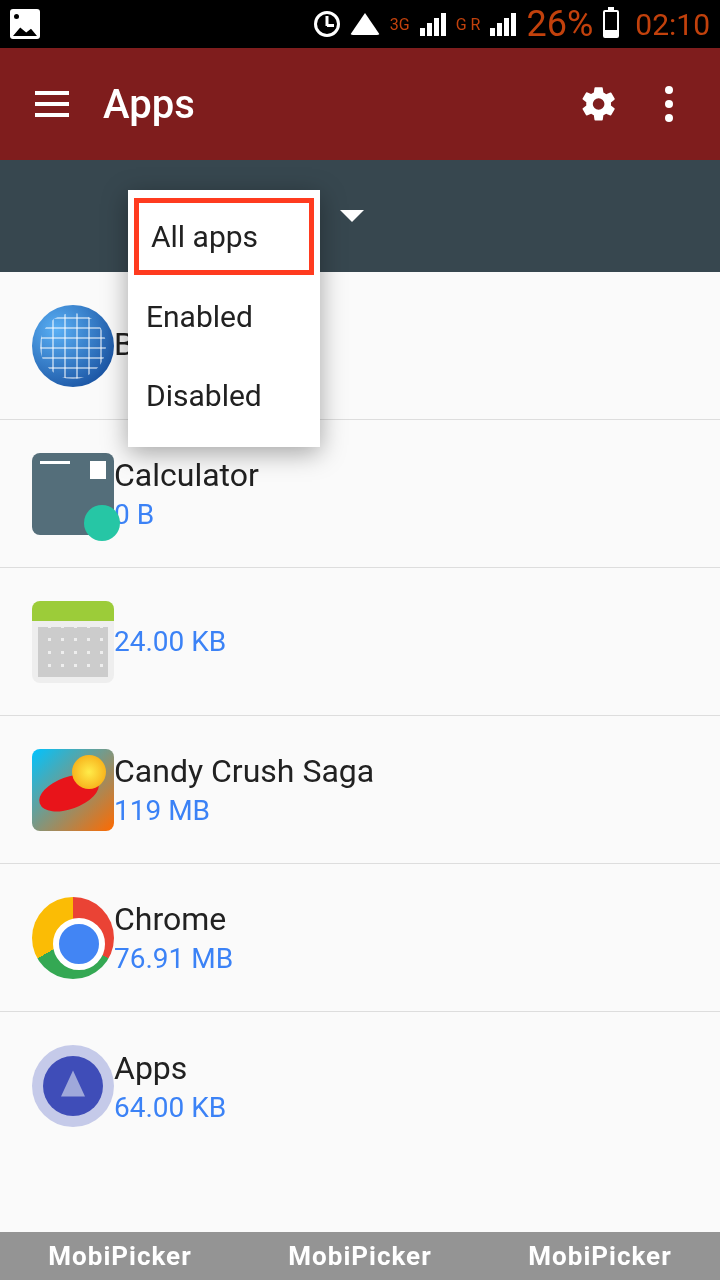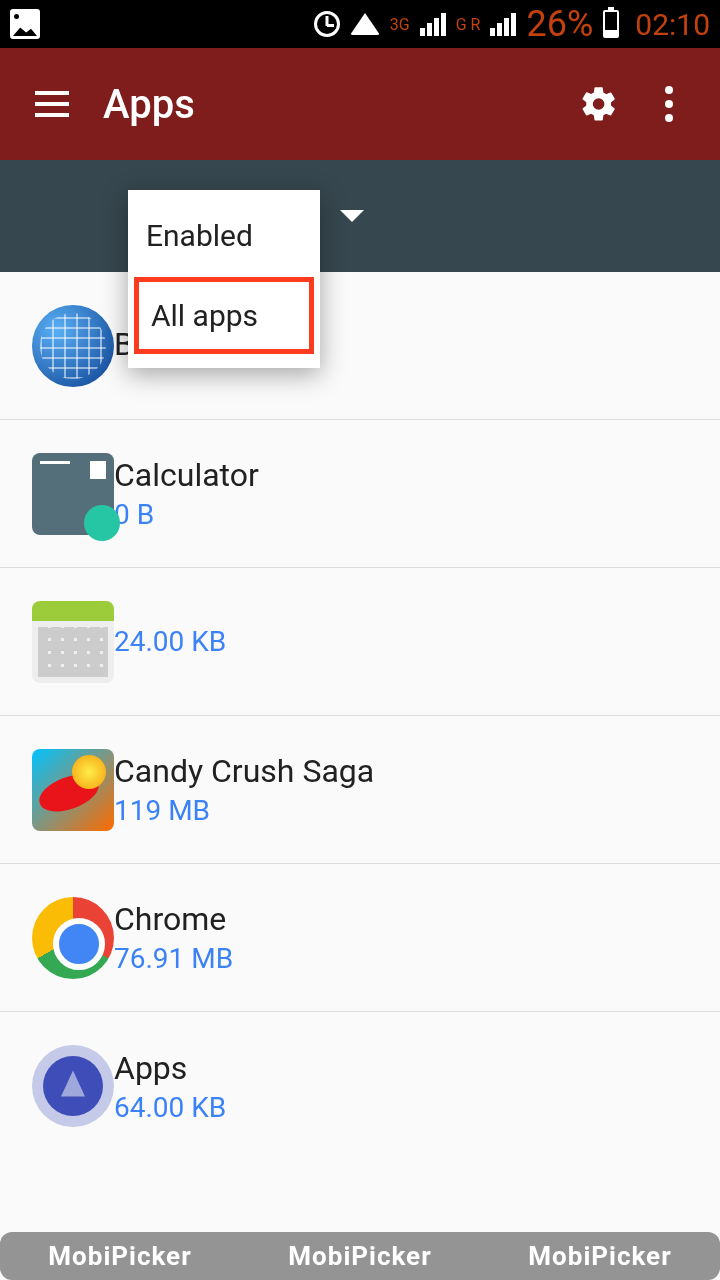--- a/index.html
+++ b/index.html
@@ -205,21 +205,20 @@
     position: absolute;
     bottom: 0; left: 0; right: 0;
     height: 48px;
     display: flex;
     justify-content: space-around;
     align-items: center;
     background: rgba(80,80,80,.6);
     color: #fff;
     font-size: 26px; font-weight: 700;
     letter-spacing: 1px;
-    border-radius: 12px;
   }
 </style>
 </head>
 <body>
 
 <div class="status-bar">
   <div class="status-left">
     <div class="image-icon"></div>
   </div>
   <div class="status-right">
@@ -306,21 +305,22 @@
   <div class="app-row" style="border-bottom:none">
     <div class="app-icon ic-clock"></div>
     <div class="app-text">
       <div class="name">Apps</div>
       <div class="size">64.00 KB</div>
     </div>
   </div>
 </div>
 
 <div class="dropdown">
+  <div class="item highlight">All apps</div>
   <div class="item">Enabled</div>
-  <div class="item highlight">All apps</div>
+  <div class="item">Disabled</div>
 </div>
 
 <div class="watermark">
   <span>MobiPicker</span>
   <span>MobiPicker</span>
   <span>MobiPicker</span>
 </div>
 
 </body></html>

